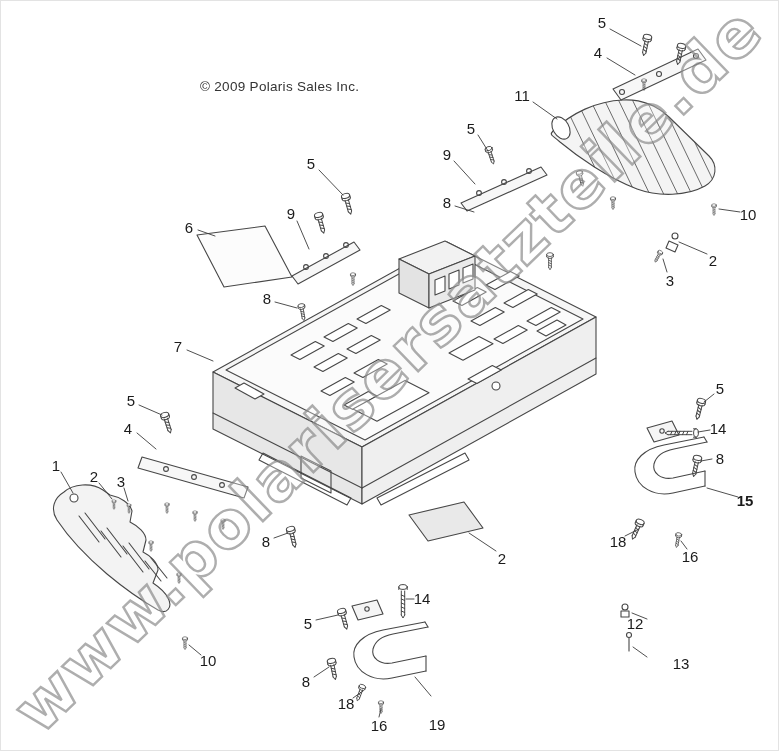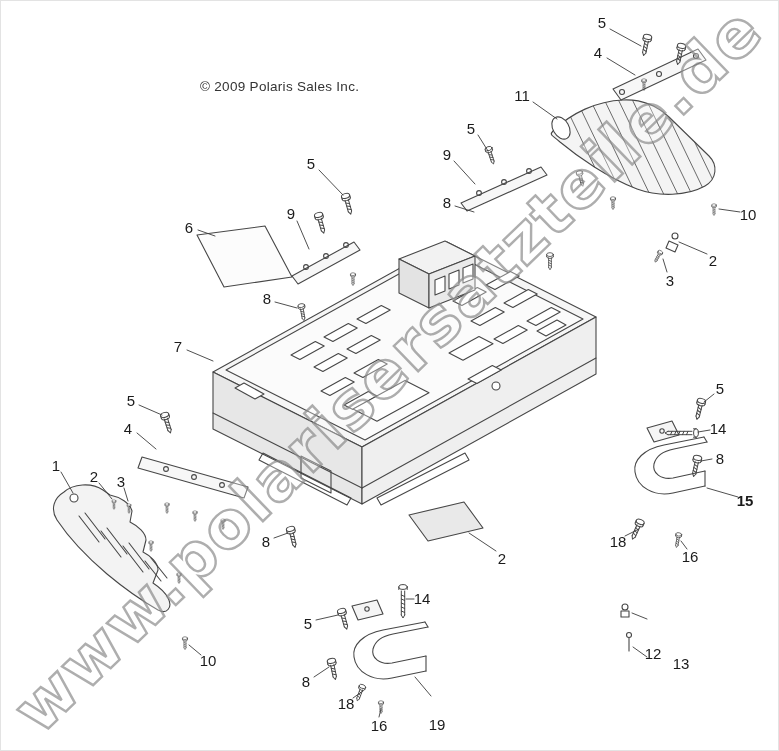--- a/index.html
+++ b/index.html
@@ -298,21 +298,21 @@
       <span class="callout" style="left: 265px; top: 540px;">8</span>
       <span class="callout" style="left: 501px; top: 557px;">2</span>
       <span class="callout" style="left: 719px; top: 387px;">5</span>
       <span class="callout" style="left: 717px; top: 427px;">14</span>
       <span class="callout" style="left: 719px; top: 457px;">8</span>
       <span class="callout" style="left: 744px; top: 499px; font-weight: bold;">15</span>
       <span class="callout" style="left: 617px; top: 540px;">18</span>
       <span class="callout" style="left: 689px; top: 555px;">16</span>
       <span class="callout" style="left: 421px; top: 597px;">14</span>
       <span class="callout" style="left: 307px; top: 622px;">5</span>
-      <span class="callout" style="left: 652px; top: 622px; margin-top: 30px;">12</span>
+      <span class="callout" style="left: 634px; top: 622px;">12</span>
       <span class="callout" style="left: 680px; top: 662px;">13</span>
       <span class="callout" style="left: 305px; top: 680px;">8</span>
       <span class="callout" style="left: 345px; top: 702px;">18</span>
       <span class="callout" style="left: 436px; top: 723px;">19</span>
       <span class="callout" style="left: 378px; top: 724px;">16</span>
       <span class="callout" style="left: 207px; top: 659px;">10</span>
     </div>
 
   <svg id="watermark-svg" width="779" height="751" viewBox="0 0 779 751" xmlns="http://www.w3.org/2000/svg">
     <text x="390" y="372" transform="rotate(-44 390 372)" text-anchor="middle" dominant-baseline="middle" font-family="DejaVu Sans, sans-serif" font-weight="bold" font-size="64" letter-spacing="2" textLength="1010" lengthAdjust="spacingAndGlyphs" fill="rgba(255,255,255,0.45)" stroke="#8f8f8f" stroke-width="2.4" opacity="0.72">www.polarisersatzteile.de</text>

